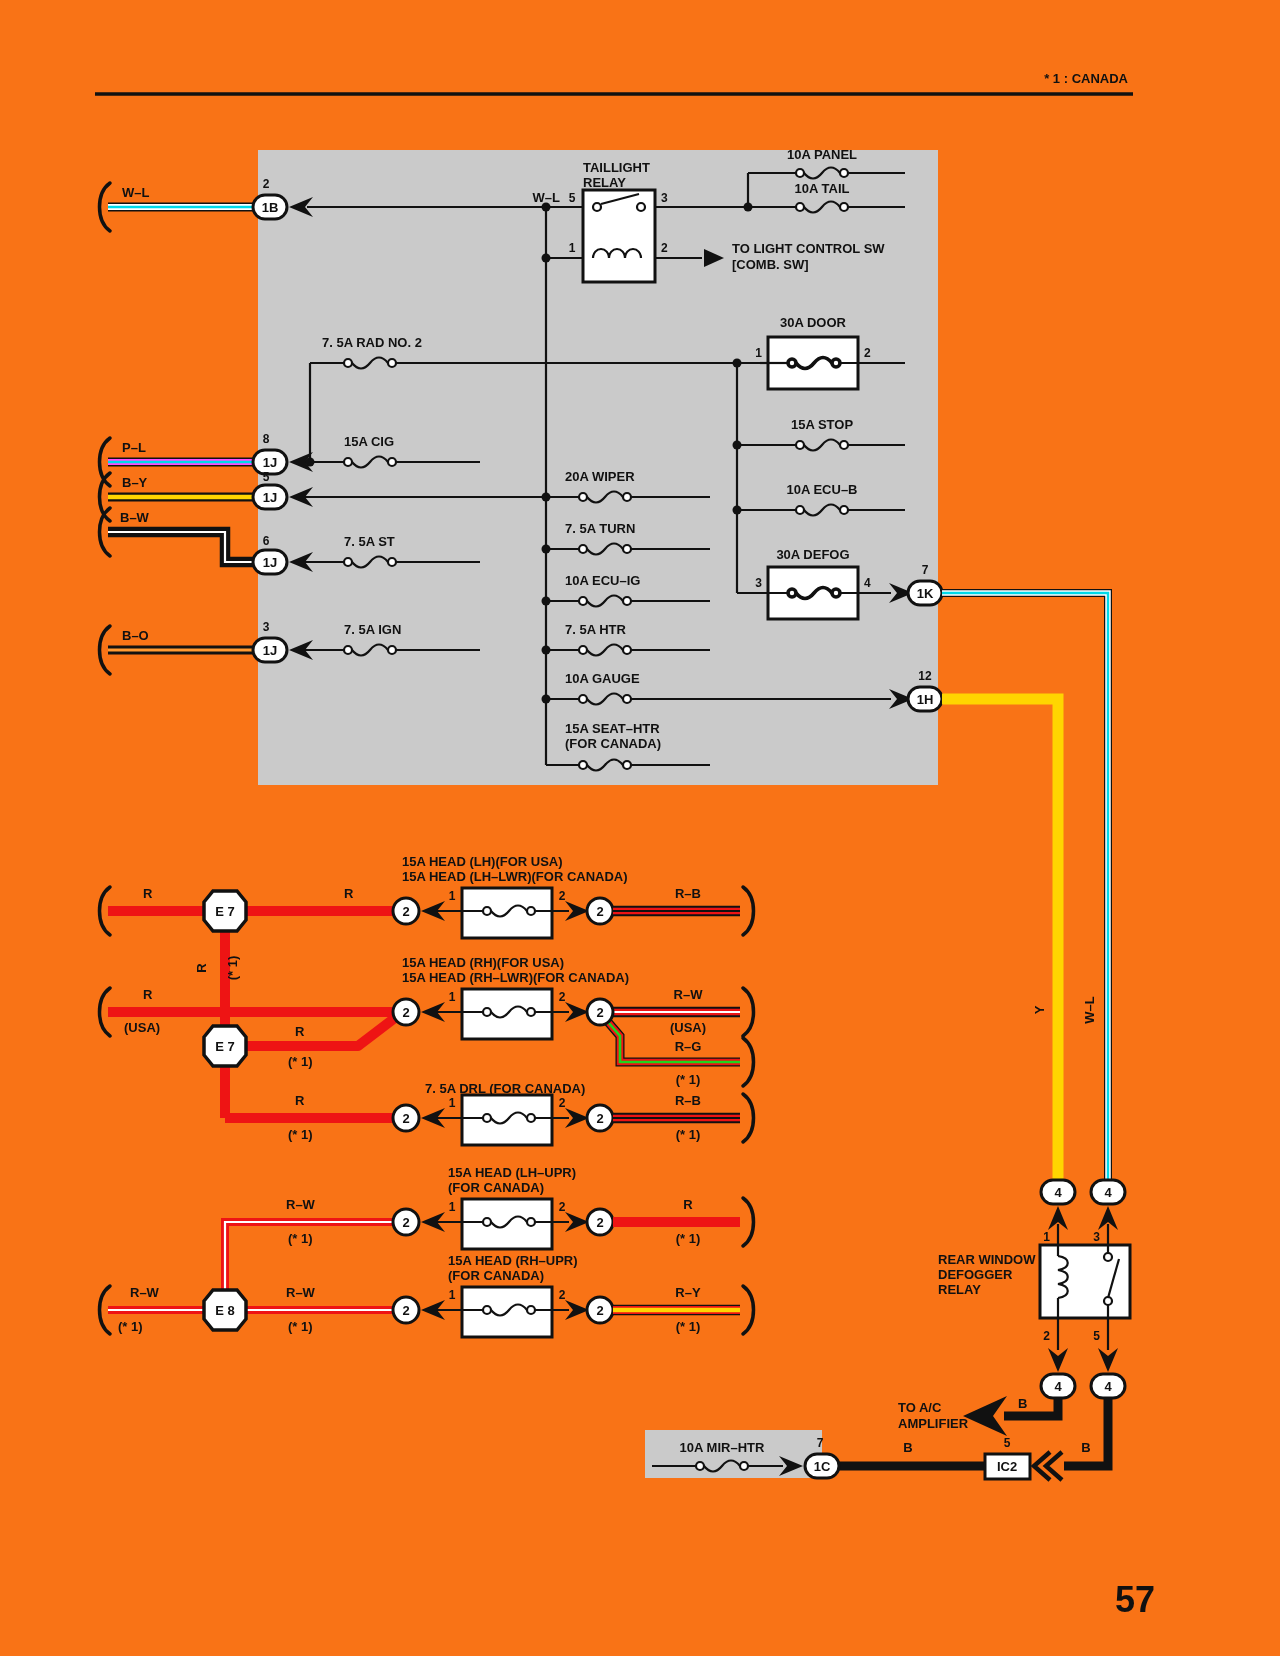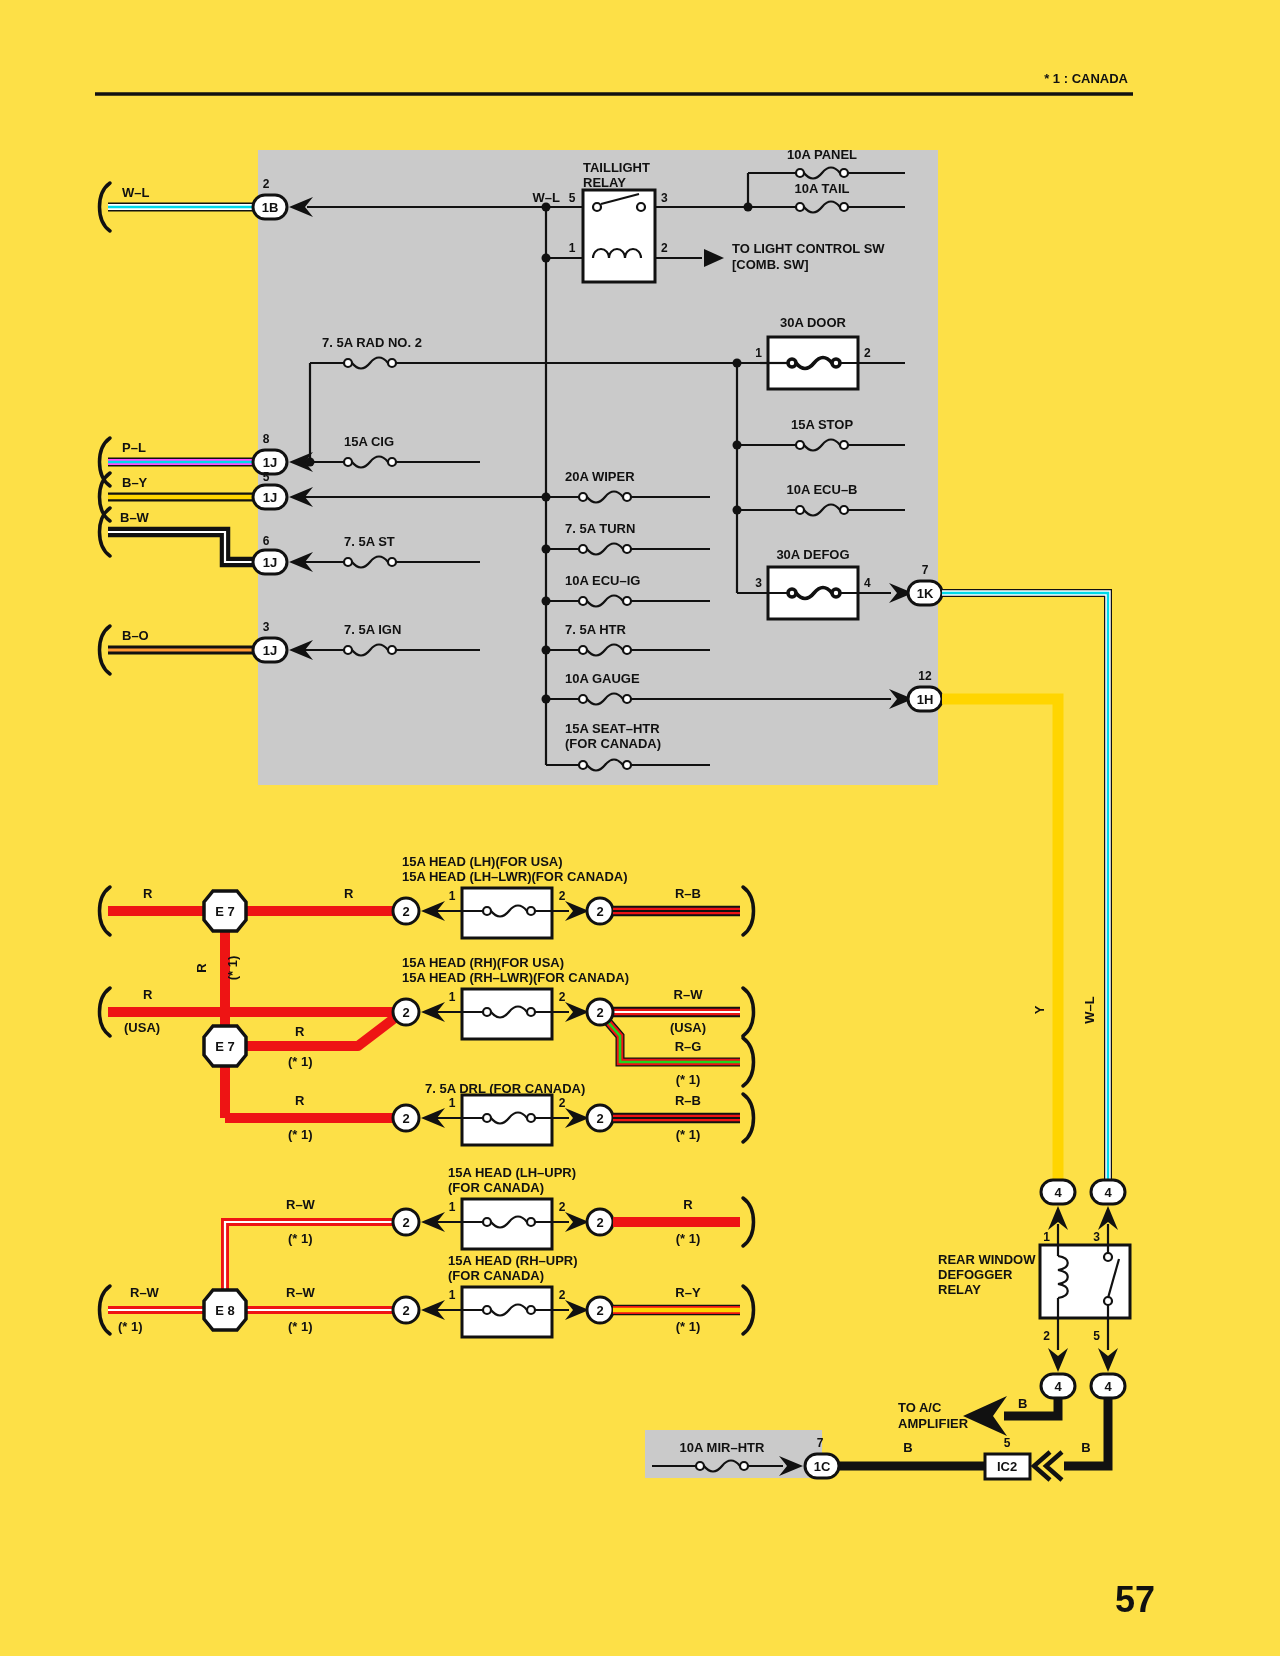--- a/index.html
+++ b/index.html
@@ -1,16 +1,16 @@
 <!DOCTYPE html>
 <html><head>
 <meta charset="utf-8">
 <style>
   html,body{margin:0;padding:0;background:#fff}
-  .page{position:relative;width:1280px;height:1656px;background:#fde047;font-family:"Liberation Sans",sans-serif}
+  .page{position:relative;width:1280px;height:1656px;background:#f97316;font-family:"Liberation Sans",sans-serif}
   svg{display:block}
   .t{font:bold 13px "Liberation Sans",sans-serif;fill:#111}
   .tp{font:bold 12px "Liberation Sans",sans-serif;fill:#111}
   .tc{font:bold 13px "Liberation Sans",sans-serif;fill:#111}
   .tbig{font:bold 36px "Liberation Sans",sans-serif;fill:#111}
   .mid{text-anchor:middle}.end{text-anchor:end}
   .ln{stroke:#111;stroke-width:2.2;fill:none}
   .blk{fill:#111;stroke:none}
   .box{fill:#fff;stroke:#111;stroke-width:3}
   .oct{fill:#fff;stroke:#111;stroke-width:3.5}

